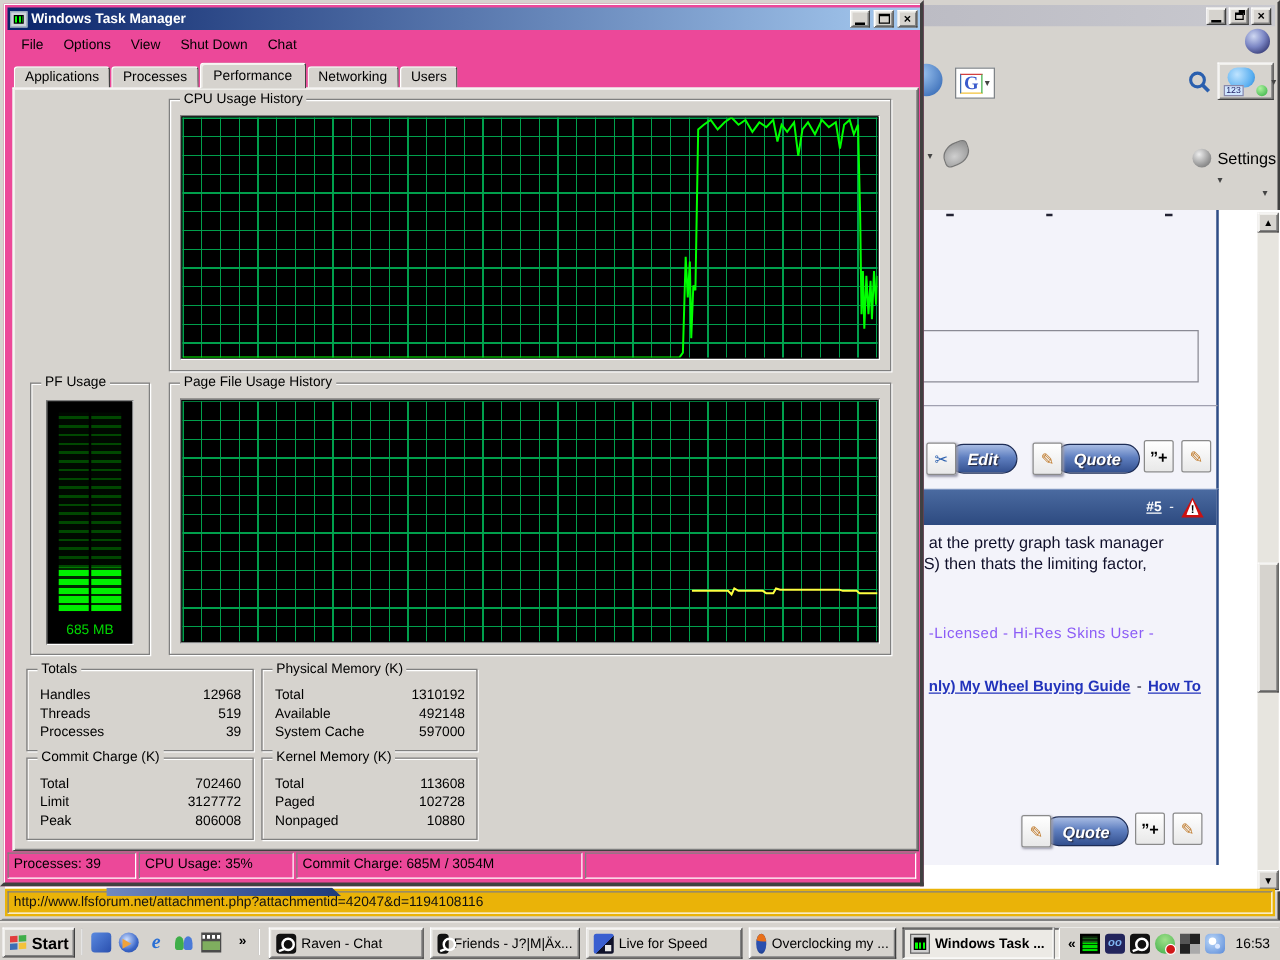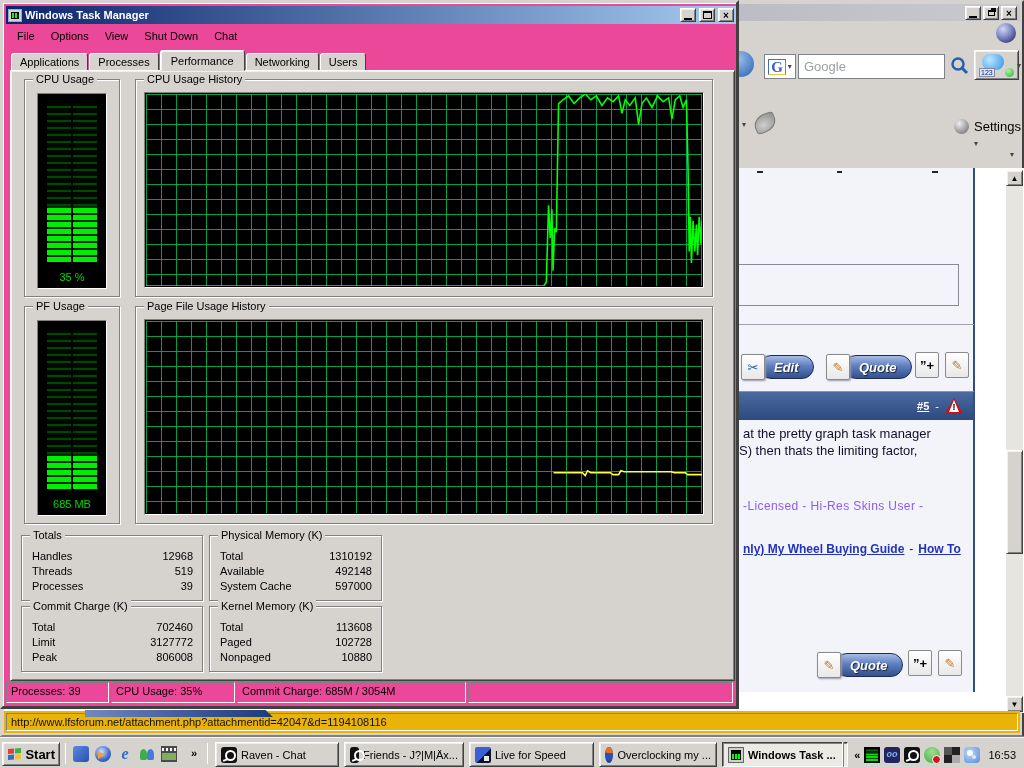--- a/index.html
+++ b/index.html
@@ -144,23 +144,20 @@
       <span class="winbtn raised">×</span>
     </div>
   </div>
   <div class="b-globe abs"></div>
 
   <div class="abs" style="left:726px;top:49px;width:26px;height:26px;border-radius:50%;background:radial-gradient(circle at 35% 30%,#9cc4f0,#2a5fae)"></div>
   <div class="gbox abs">
     <b>G</b>
     <span class="caret">▾</span>
   </div>
-  <div class="gsearch abs">
-    <span>Google</span>
-  </div>
   <svg class="mag abs" width="19" height="19">
     <circle cx="8" cy="8" r="5.5" fill="none" stroke="#2a5fae" stroke-width="2.5"></circle>
     <line x1="12" y1="12" x2="17" y2="17" stroke="#2a5fae" stroke-width="3"></line>
   </svg>
   <div class="skypebtn raised abs">
     <span class="skype-cloud"></span>
     <span class="skype-123">123</span>
     <span class="skype-phone"></span>
   </div>
   <span class="caret abs" style="left:1015px;top:60px">▾</span>
@@ -254,30 +251,20 @@
   <div class="tabs abs">
     <span class="tab">Applications</span>
     <span class="tab">Processes</span>
     <span class="tab active">Performance</span>
     <span class="tab">Networking</span>
     <span class="tab">Users</span>
   </div>
 
   <div class="tabpage abs"></div>
 
-  <div class="group" style="left:21px;top:76px;width:96px;height:218px">
-    <span class="lbl">CPU Usage</span>
-    <div class="gauge">
-      <div class="ledarea">
-          <div class="led-unlit"></div>
-          <div class="led-lit" style="height: 35%;"></div>
-        </div>
-      <div class="gauge-val">35 %</div>
-    </div>
-  </div>
 
   <div class="group" style="left:132px;top:76px;width:578px;height:218px">
     <span class="lbl">CPU Usage History</span>
     <div class="graph">
       <div class="grid"></div>
       <svg id="chart-cpu" viewBox="0 0 100 100" preserveAspectRatio="none">
           <polyline points="0,100 71.5,100 72,98 72.4,58 72.7,75 73,60 73.2,92 73.5,70 73.8,72 74.2,5 75,3 76,1 77,5 78,2 79,0 80,3 81,1 82,6 83,2 84,4 85,1 85.6,10 86.2,3 87,6 88,2 88.6,16 89.2,5 90,2 91,7 92,1 93,4 94,2 94.6,13 95.2,3 96,1 96.6,7 97.2,3 97.5,40 97.7,82 97.9,64 98.1,88 98.4,66 98.7,82 99,68 99.2,84 99.5,64 99.8,78 100,66" fill="none" stroke="#00ff00" stroke-width="1.6" vector-effect="non-scaling-stroke"></polyline>
         </svg>
     </div>
   </div>

